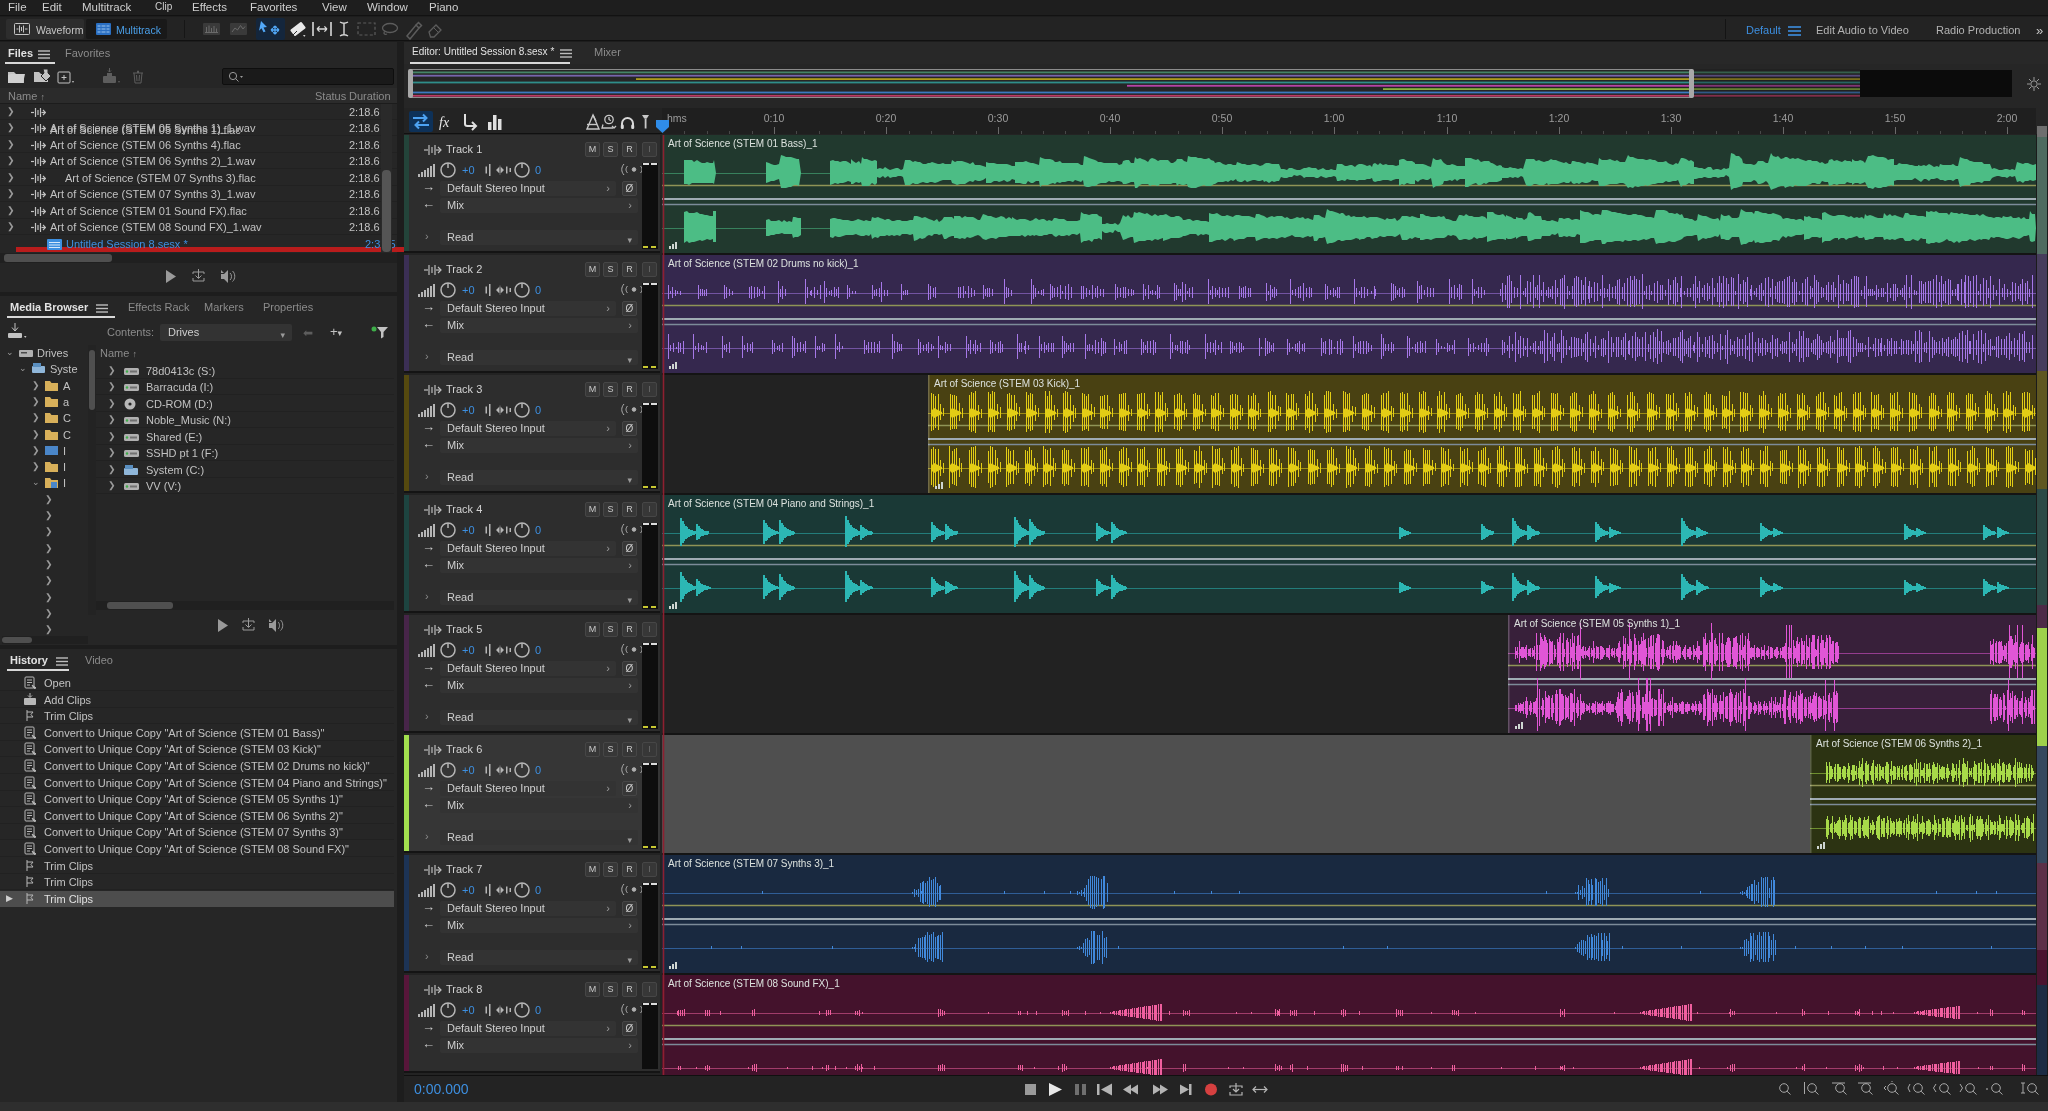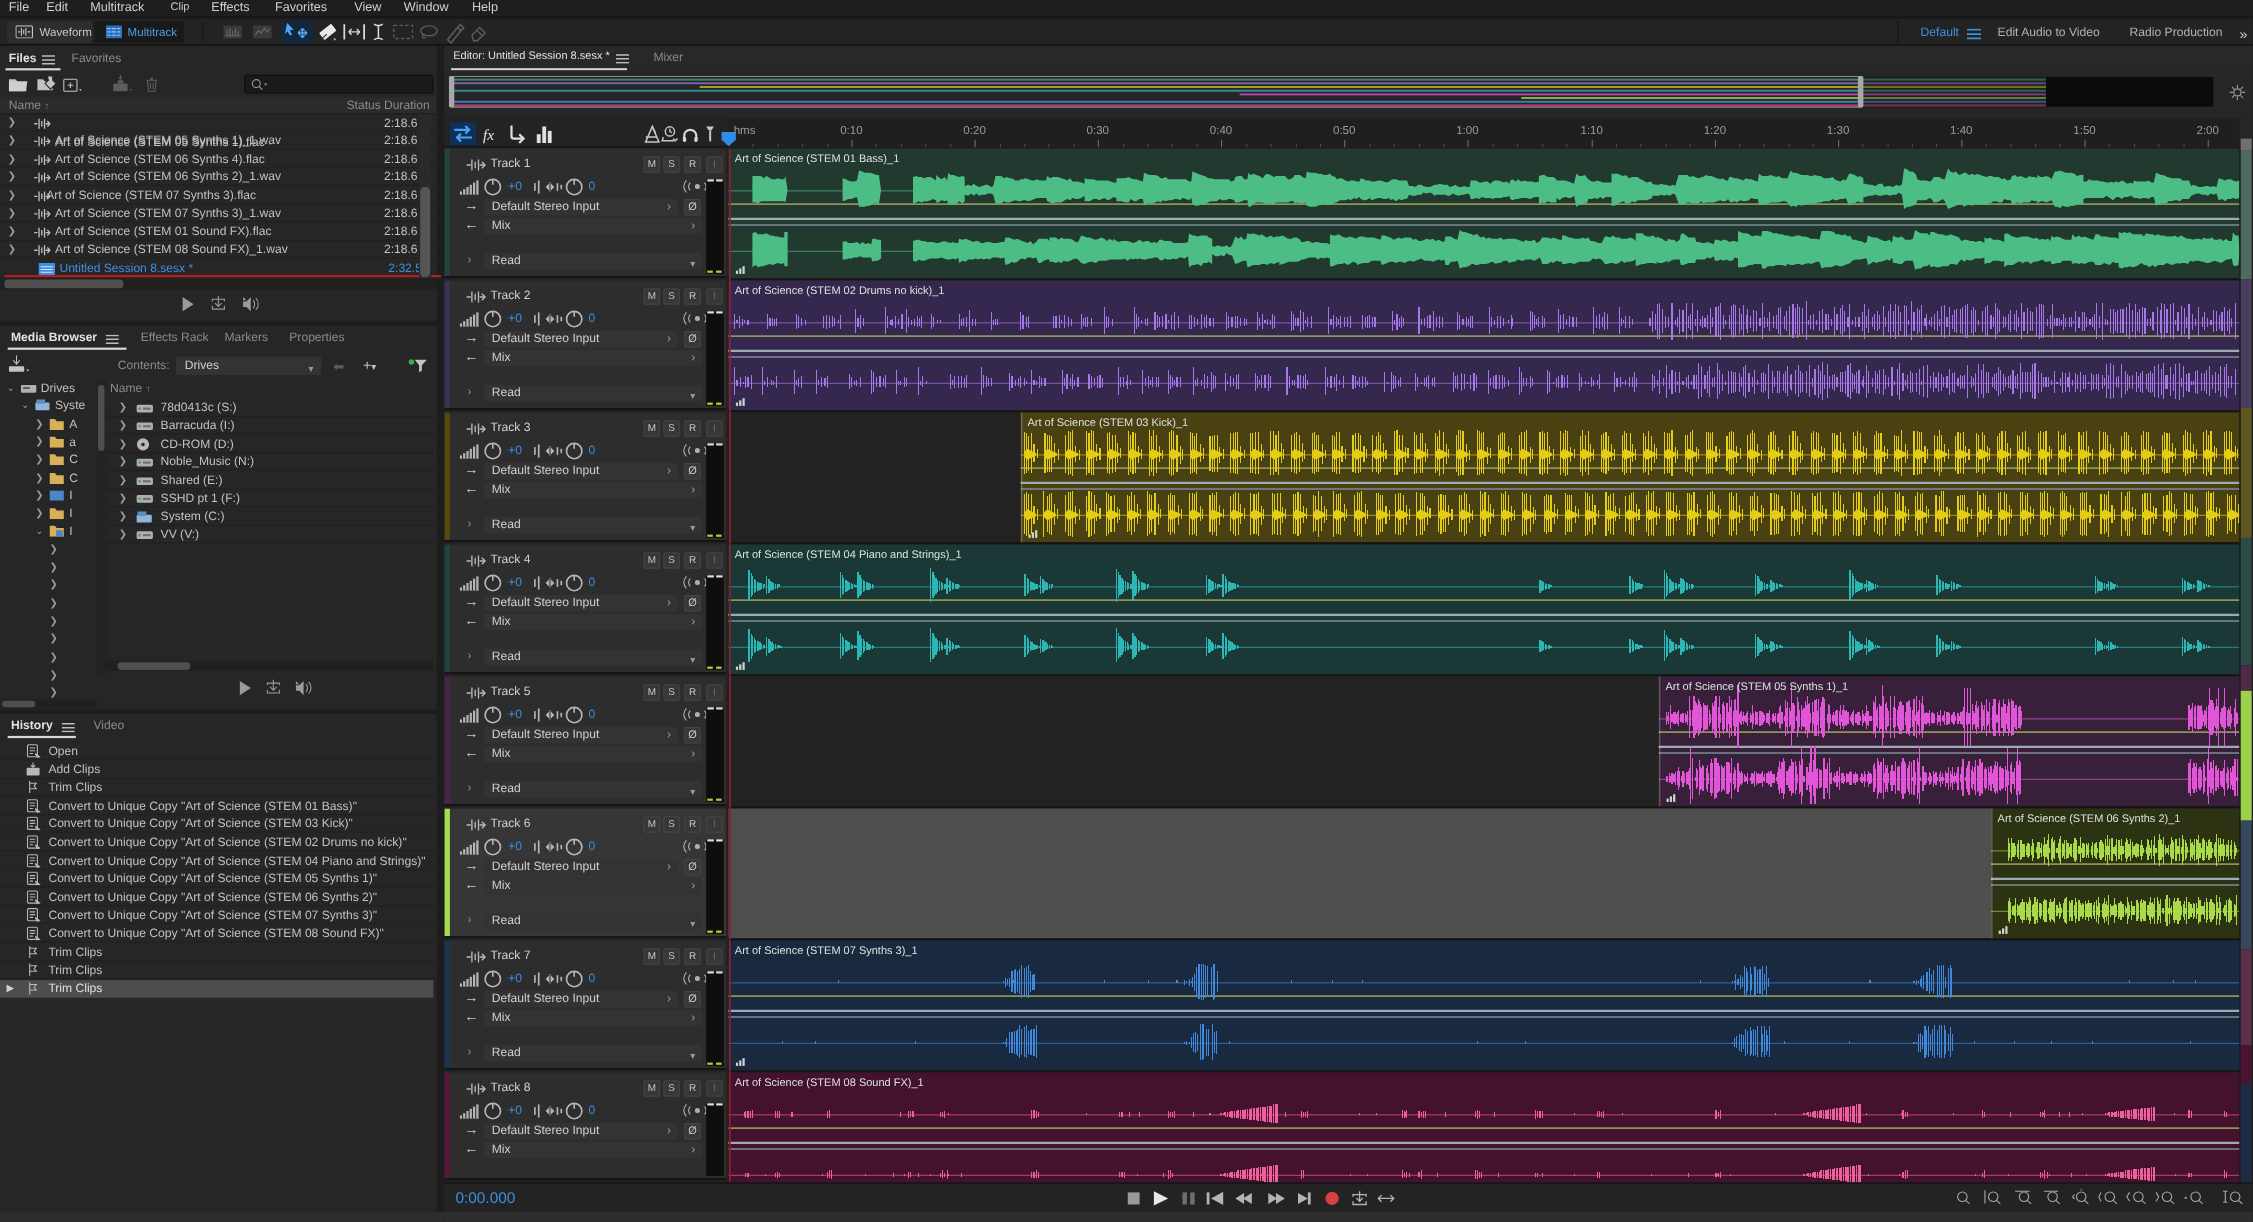--- a/index.html
+++ b/index.html
@@ -14,21 +14,21 @@
 </style></head><body>
 <div class="ab" style="left:0;top:0;width:2048px;height:16px;background:#1e1e1e;border-bottom:1px solid #121212"></div>
 <div class="ab t" style="left:8px;top:1px;font-size:11.5px;color:#cfcfcf">File</div>
 <div class="ab t" style="left:42px;top:1px;font-size:11.5px;color:#cfcfcf">Edit</div>
 <div class="ab t" style="left:82px;top:1px;font-size:11.5px;color:#cfcfcf">Multitrack</div>
 <div class="ab t" style="left:155px;top:1px;font-size:10px;color:#cfcfcf">Clip</div>
 <div class="ab t" style="left:192px;top:1px;font-size:11.5px;color:#cfcfcf">Effects</div>
 <div class="ab t" style="left:250px;top:1px;font-size:11.5px;color:#cfcfcf">Favorites</div>
 <div class="ab t" style="left:322px;top:1px;font-size:11.5px;color:#cfcfcf">View</div>
 <div class="ab t" style="left:367px;top:1px;font-size:11.5px;color:#cfcfcf">Window</div>
-<div class="ab t" style="left:429px;top:1px;font-size:11.5px;color:#cfcfcf">Help</div>
+<div class="ab t" style="left:429px;top:1px;font-size:11.5px;color:#cfcfcf">Piano</div>
 <div class="ab" style="left:0;top:17px;width:2048px;height:24px;background:#232323;border-bottom:1px solid #111"></div>
 <div class="ab" style="left:6px;top:19px;width:78px;height:20px;background:#2d2d2d;border-radius:2px"></div>
 <svg class="ab" style="left:14px;top:23px" width="16" height="12">
     <rect x="0.5" y="0.5" width="15" height="11" rx="1" fill="none" stroke="#c4c4c4"></rect>
     <g stroke="#c4c4c4" stroke-width="1">
       <line x1="2.5" y1="6" x2="4.5" y2="6"></line>
       <line x1="5.5" y1="2.5" x2="5.5" y2="9.5"></line>
       <line x1="7.5" y1="4" x2="7.5" y2="8"></line>
       <line x1="9.5" y1="2.5" x2="9.5" y2="9.5"></line>
       <line x1="11" y1="6" x2="13.5" y2="6"></line>
@@ -222,21 +222,21 @@
     <svg width="15" height="11" style="position:absolute;left:31px;top:3px">
       <g stroke="#c2c2c2" stroke-width="1.2">
         <line x1="0" y1="5.5" x2="3" y2="5.5"></line>
         <line x1="4.5" y1="1" x2="4.5" y2="10"></line>
         <line x1="7" y1="3" x2="7" y2="8"></line>
         <line x1="9.5" y1="1" x2="9.5" y2="10"></line>
         <line x1="10.5" y1="5.5" x2="14" y2="5.5"></line>
         <path d="M12 3l2.5 2.5L12 8" fill="none"></path>
       </g>
     </svg>
-    <span style="position:absolute;left:42px;top:2px;color:#c2c2c2">Art of Science (STEM 07 Synths 3).flac</span>
+    <span style="position:absolute;left:65px;top:2px;color:#c2c2c2">Art of Science (STEM 07 Synths 3).flac</span>
     <span style="position:absolute;left:349px;top:2px;color:#c2c2c2">2:18.6</span>
   </div>
 <div class="row" style="left:0;top:186px;width:397px;border-bottom:1px solid #212121">
     <span style="position:absolute;left:7px;top:2px;color:#9a9a9a;font-size:9px">❯</span>
     <svg width="15" height="11" style="position:absolute;left:31px;top:3px">
       <g stroke="#c2c2c2" stroke-width="1.2">
         <line x1="0" y1="5.5" x2="3" y2="5.5"></line>
         <line x1="4.5" y1="1" x2="4.5" y2="10"></line>
         <line x1="7" y1="3" x2="7" y2="8"></line>
         <line x1="9.5" y1="1" x2="9.5" y2="10"></line>
@@ -270,21 +270,21 @@
         <line x1="4.5" y1="1" x2="4.5" y2="10"></line>
         <line x1="7" y1="3" x2="7" y2="8"></line>
         <line x1="9.5" y1="1" x2="9.5" y2="10"></line>
         <line x1="10.5" y1="5.5" x2="14" y2="5.5"></line>
         <path d="M12 3l2.5 2.5L12 8" fill="none"></path>
       </g>
     </svg>
     <span style="position:absolute;left:50px;top:2px;color:#c2c2c2">Art of Science (STEM 08 Sound FX)_1.wav</span>
     <span style="position:absolute;left:349px;top:2px;color:#c2c2c2">2:18.6</span>
   </div>
-<div class="row" style="left:4px;top:236px;width:397px;border-bottom:2px solid #b91c1c">
+<div class="row" style="left:16px;top:236px;width:397px;border-bottom:5px solid #b91c1c">
     <svg width="15" height="11" style="position:absolute;left:31px;top:3px">
       <rect width="15" height="11" rx="1" fill="#3d8fe0"></rect>
       <g stroke="#d6e8fa">
         <line x1="2" y1="3.5" x2="13" y2="3.5"></line>
         <line x1="2" y1="6" x2="13" y2="6"></line>
         <line x1="2" y1="8.5" x2="13" y2="8.5"></line>
       </g>
     </svg>
     <span style="position:absolute;left:50px;top:2px;color:#3d8fe0">Untitled Session 8.sesx *</span>
     <span style="position:absolute;left:349px;top:2px;color:#3d8fe0">2:32.5</span>

